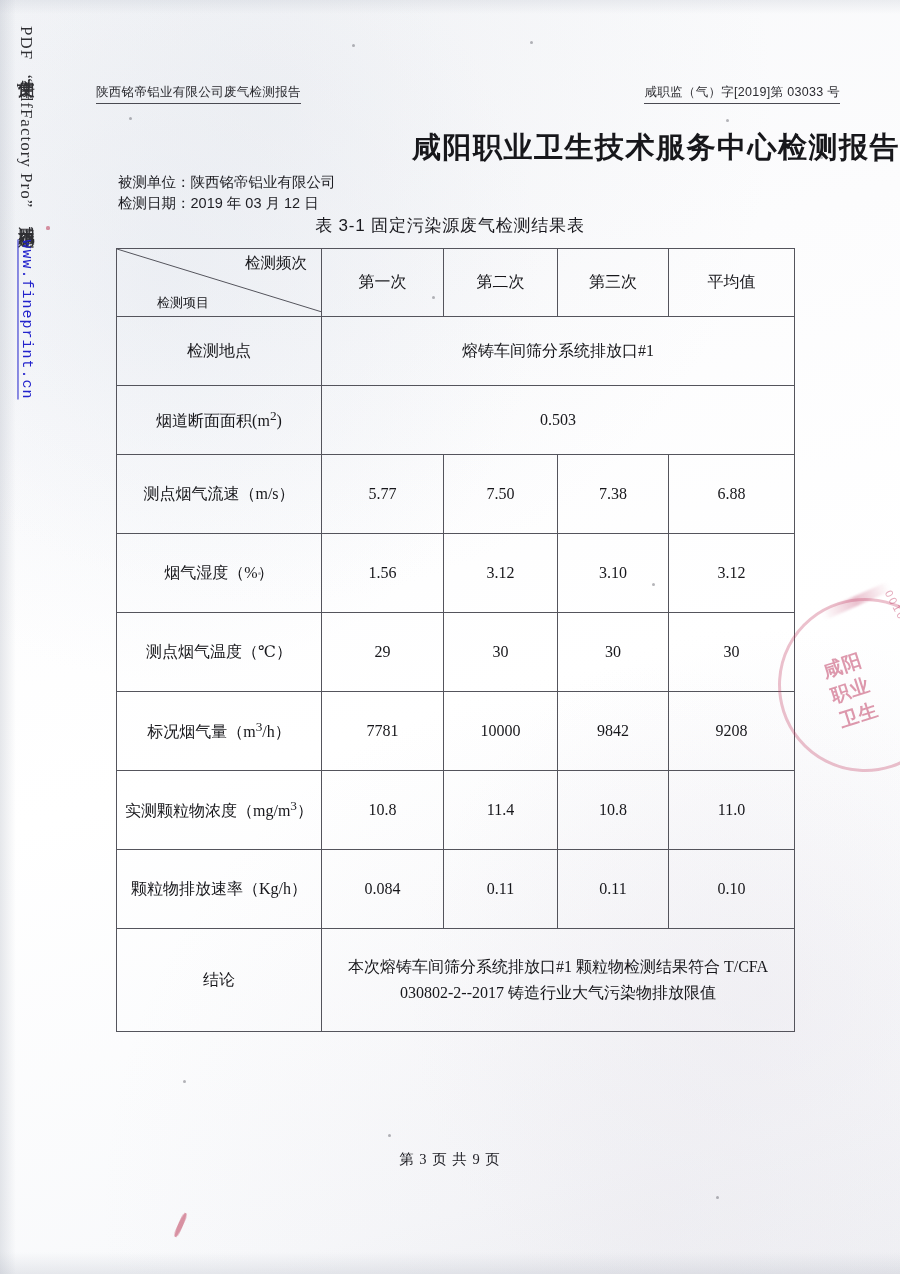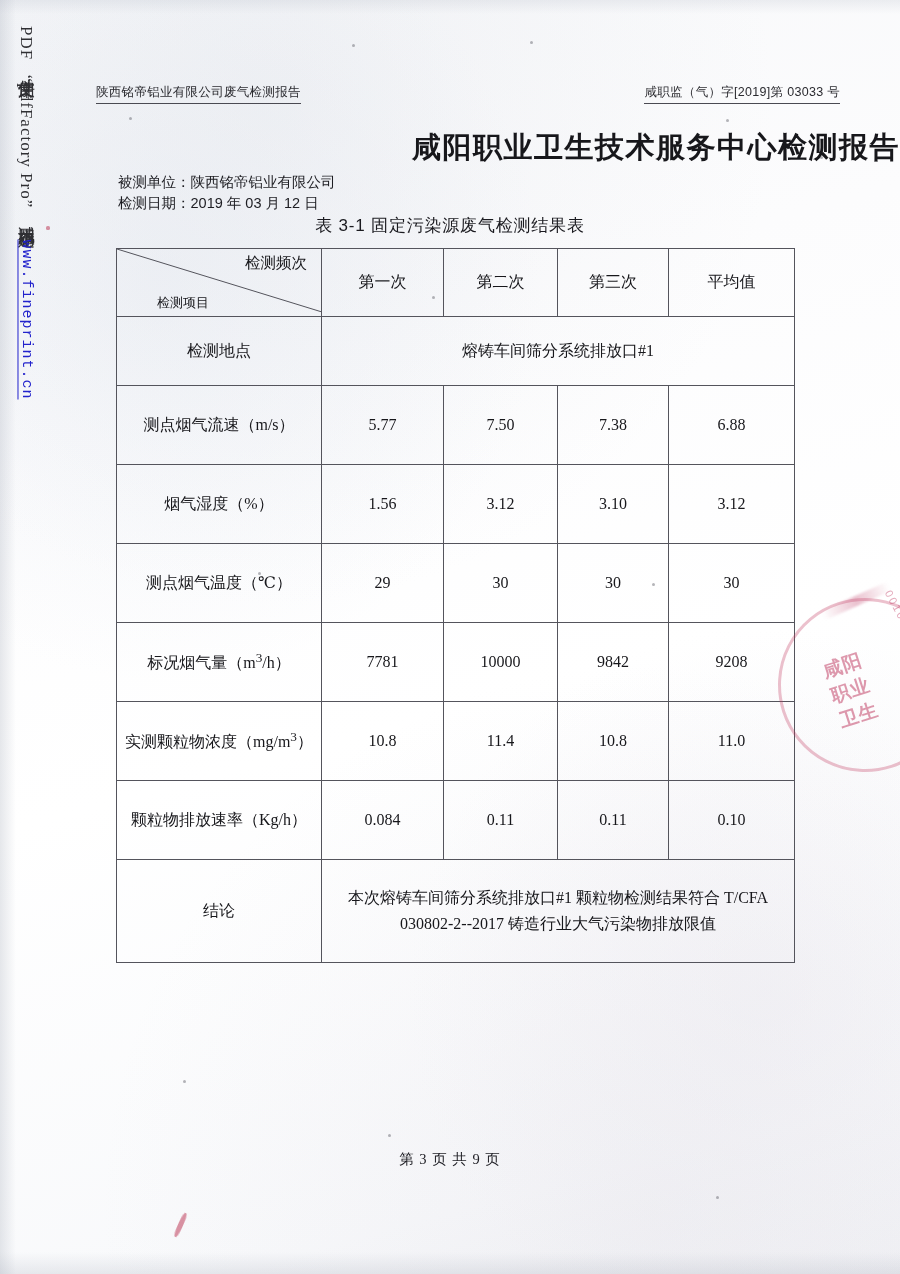--- a/index.html
+++ b/index.html
@@ -343,20 +343,24 @@
           <td class="freq-head">第二次</td>
           <td class="freq-head">第三次</td>
           <td class="freq-head">平均值</td>
         </tr>
 
         <tr class="r-loc">
           <td class="item">检测地点</td>
           <td class="merged" colspan="4">熔铸车间筛分系统排放口#1</td>
         </tr>
 
+        <tr class="r-area">
+          <td class="item">烟道断面面积(m<sup>2</sup>)</td>
+          <td class="merged" colspan="4">0.503</td>
+        </tr>
 
         <tr class="r-data">
           <td class="item">测点烟气流速（m/s）</td>
           <td>5.77</td>
           <td>7.50</td>
           <td>7.38</td>
           <td>6.88</td>
         </tr>
 
 

